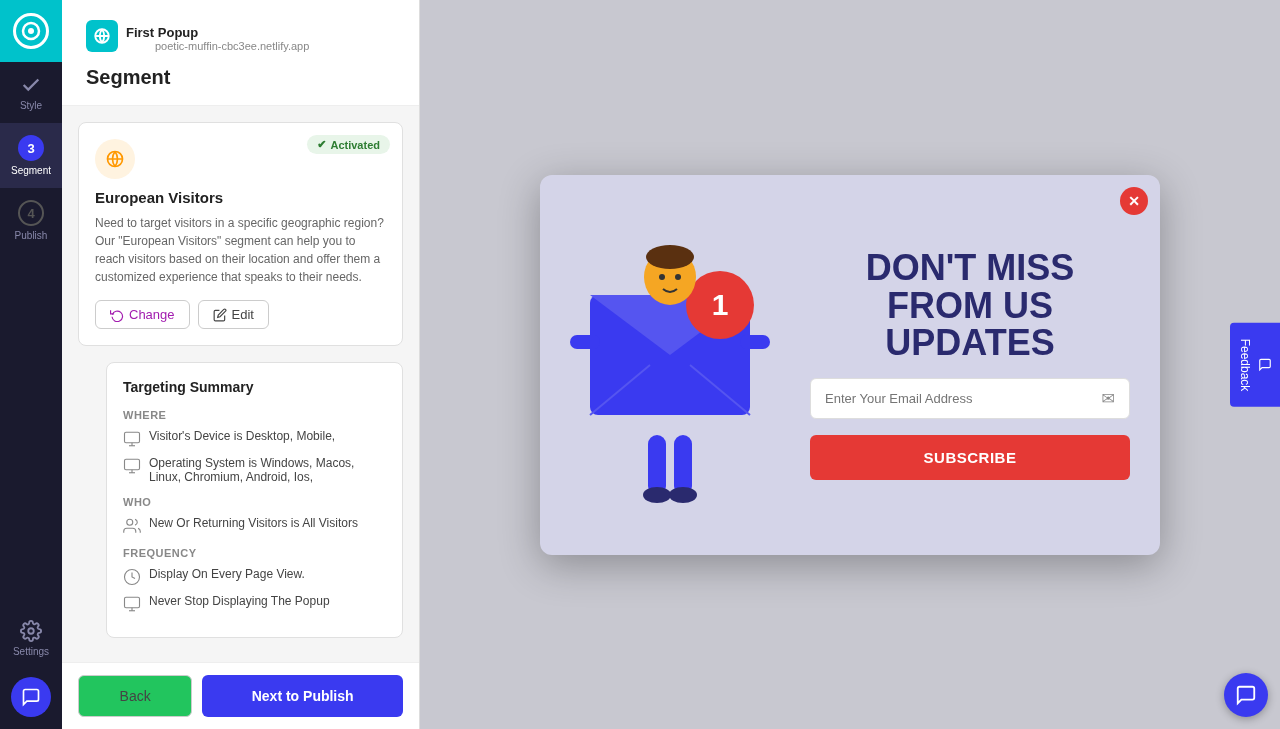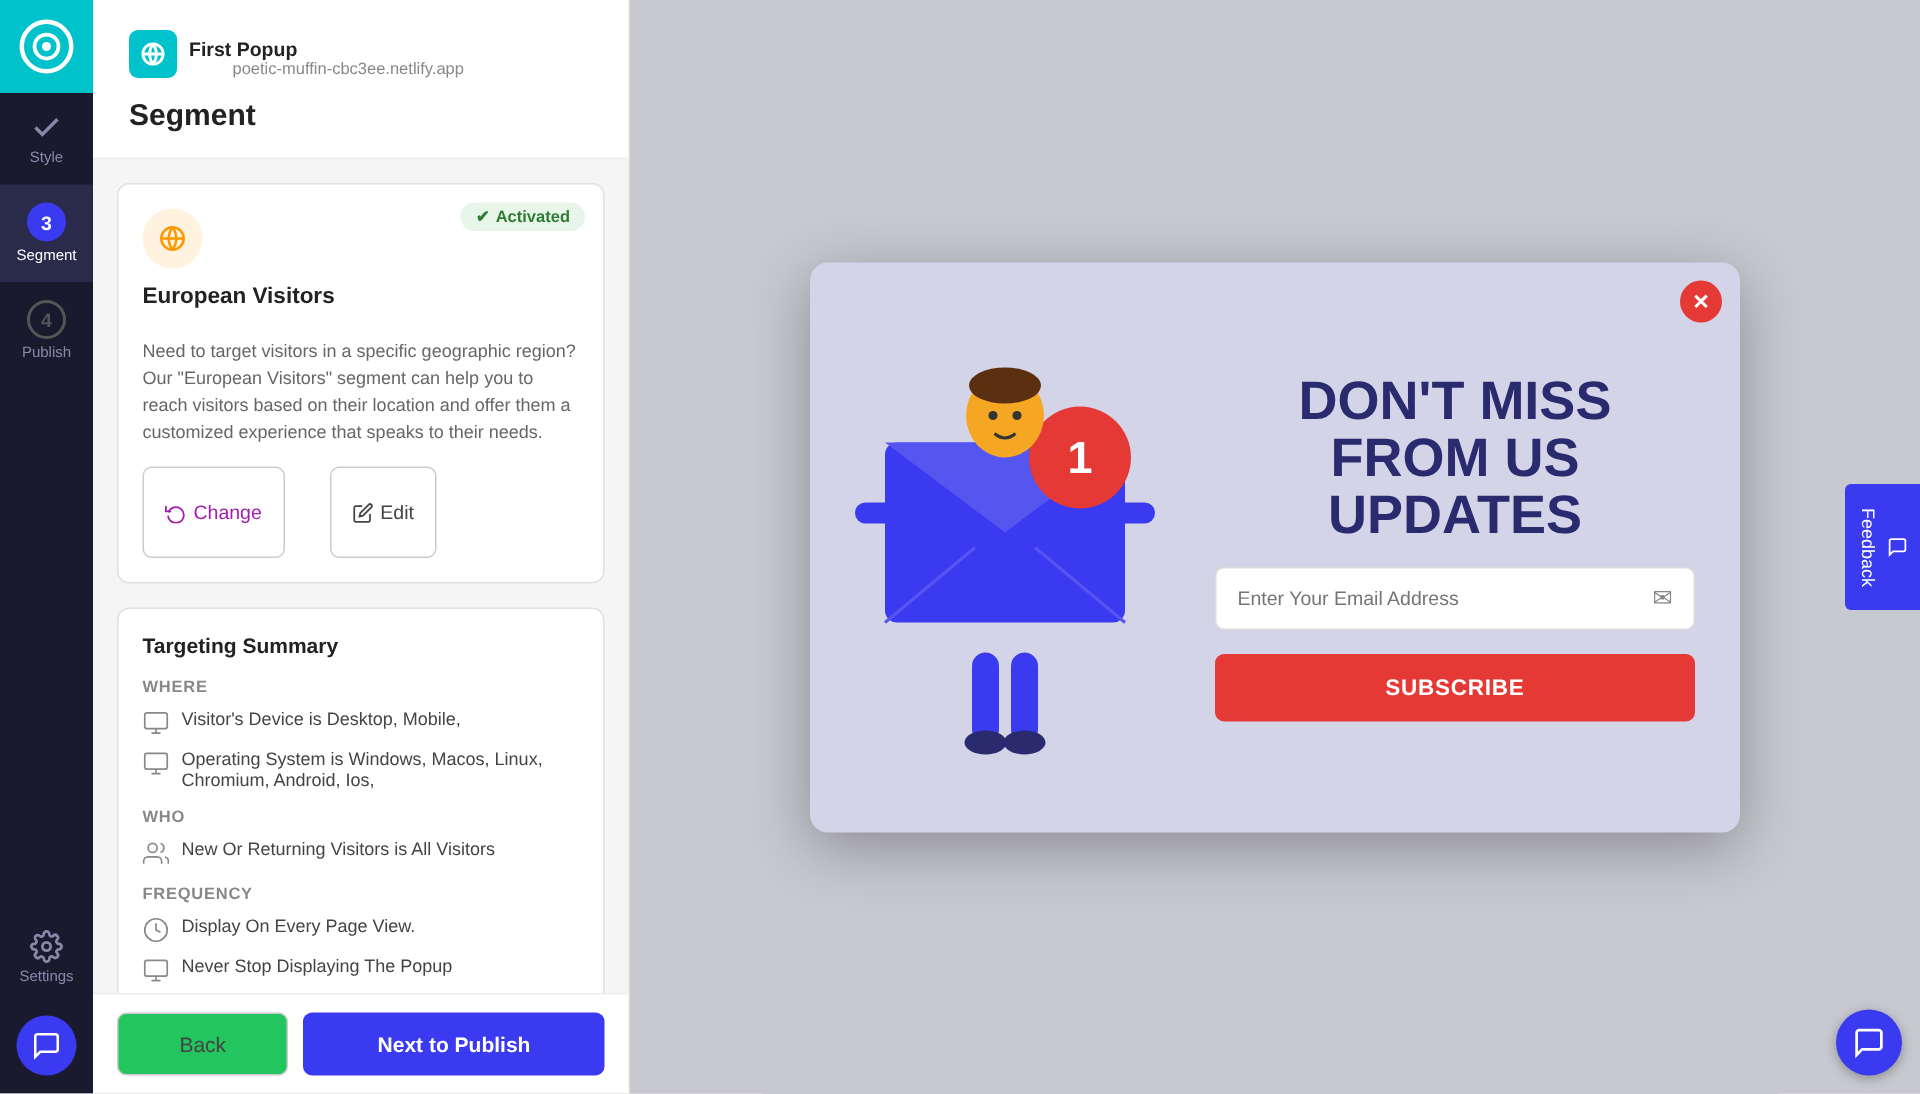--- a/index.html
+++ b/index.html
@@ -144,21 +144,21 @@
       display: flex;
       align-items: center;
       justify-content: center;
       margin-bottom: 10px;
       font-size: 18px;
     }
     .segment-name {
       font-size: 15px;
       font-weight: 700;
       color: #222;
-      margin-bottom: 19px;
+      margin-bottom: 8px;
     }
     .segment-desc {
       font-size: 12px;
       color: #666;
       line-height: 1.5;
       margin-bottom: 14px;
     }
     .segment-actions {
       display: flex;
       gap: 8px;
@@ -175,33 +175,33 @@
       cursor: pointer;
       color: #a21caf;
     }
     .btn-edit {
       display: flex;
       align-items: center;
       gap: 5px;
       border: 1px solid #ccc;
       background: white;
       border-radius: 6px;
-      padding: 22px 14px;
+      padding: 6px 14px;
       font-size: 13px;
       cursor: pointer;
       color: #444;
-      margin-left: 22px;
     }
 
     
     .targeting-summary {
       background: white;
       border-radius: 8px;
       border: 1px solid #e0e0e0;
       padding: 16px;
+      margin-left: 28px;
     }
     .summary-title {
       font-size: 14px;
       font-weight: 700;
       color: #222;
       margin-bottom: 14px;
     }
     .section-label {
       font-size: 11px;
       font-weight: 700;

